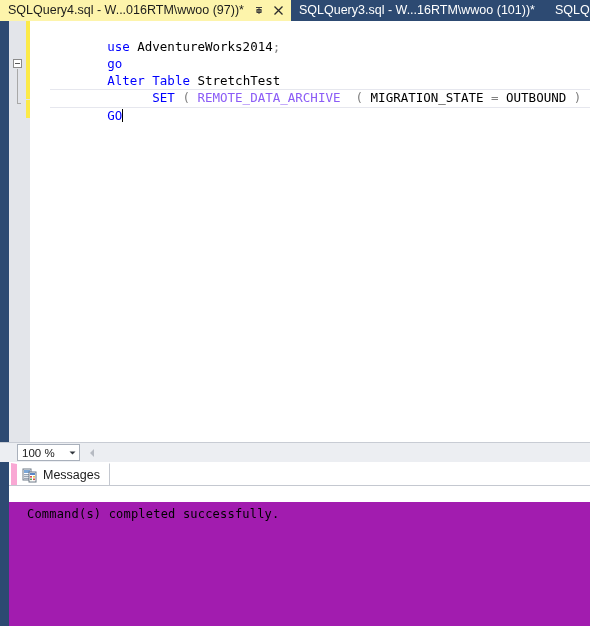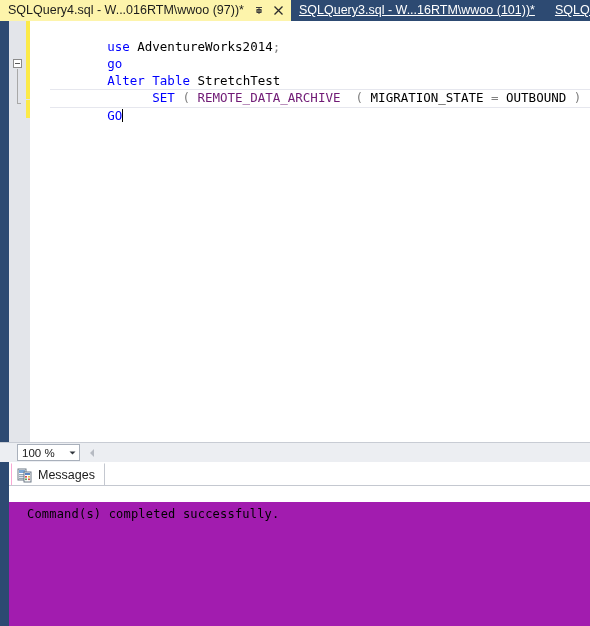--- a/index.html
+++ b/index.html
@@ -41,21 +41,20 @@
     flex: 0 0 auto;
     text-align: center;
   }
   .tab.active {
     background: #fdf4ab;
     color: #1c1c1c;
   }
   .tab.inactive {
     background: #2d4a72;
     color: #ffffff;
-    text-decoration: underline;
   }
   .tab-title {
     white-space: nowrap;
   }
   .tab-pin {
     margin-left: 9px;
     width: 12px;
     height: 12px;
     position: relative;
     flex: 0 0 auto;
@@ -147,21 +146,21 @@
   .fold-foot {
     position: absolute;
     width: 4px; height: 1px;
     background: #a8a8a8;
   }
 
   
   .kw   { color: #0000ff; }
   .ident{ color: #000000; }
   .punc { color: #808080; }
-  .fn   { color: #701a75; }
+  .fn   { color: #8b5cf6; }
   .caret {
     display: inline-block;
     width: 1px;
     height: 13px;
     background: #000000;
     vertical-align: -2px;
     margin-left: 0px;
   }
 
   
@@ -233,21 +232,21 @@
     border-bottom: 1px solid #c4c8d0;
   }
   .res-tab {
     position: absolute;
     left: 2px; top: 1px;
     height: 22px;
     display: flex;
     align-items: center;
     padding: 0 9px 0 5px;
     background: #ffffff;
-    border-left: 1px solid #f9a8d4;
+    border-left: 6px solid #f9a8d4;
     border-right: 1px solid #c4c8d0;
     border-top: 1px solid #ffffff;
     box-sizing: border-box;
     font-size: 12.5px;
     color: #1a1a1a;
     justify-content: center;
   }
   .res-tab .msg-icon {
     width: 16px; height: 16px;
     margin-right: 5px;

